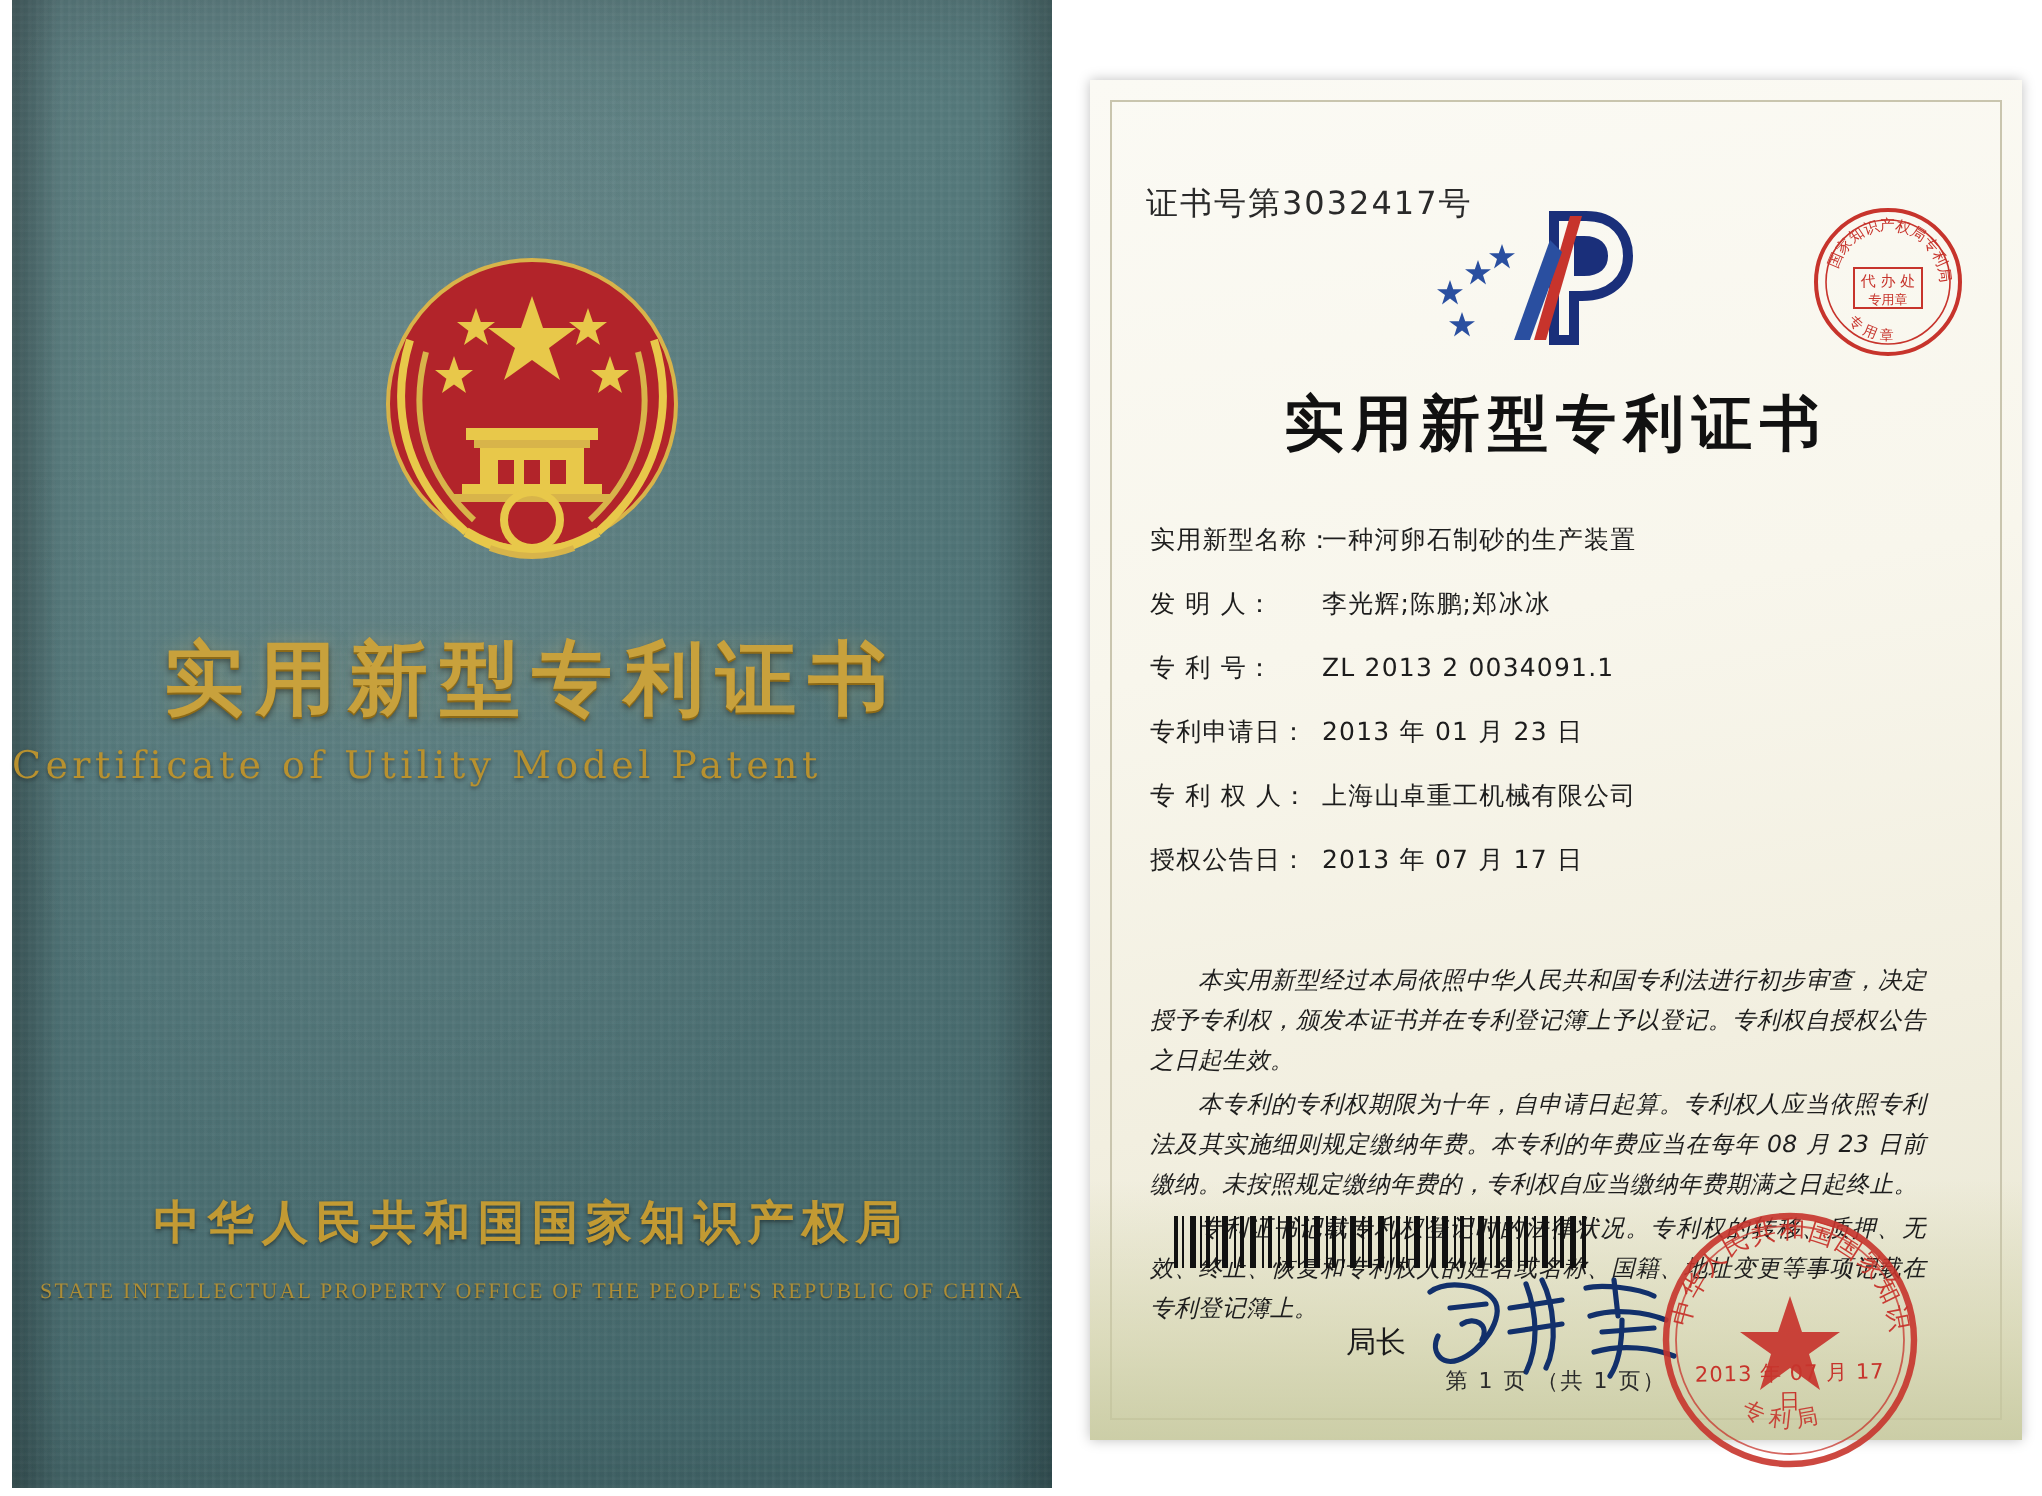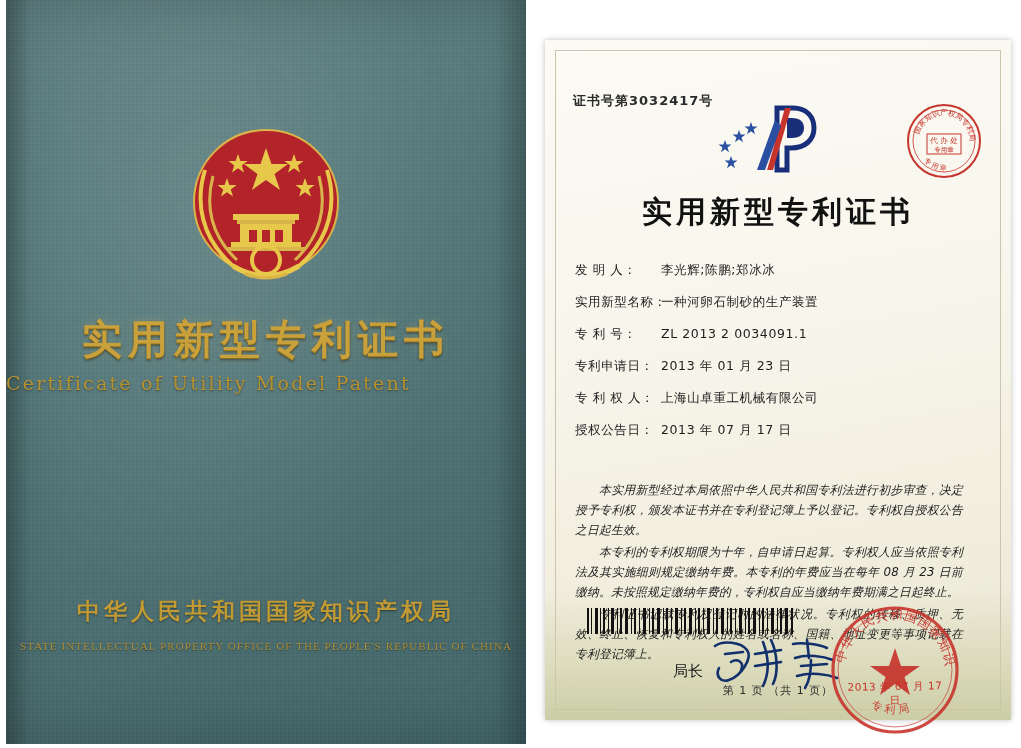--- a/index.html
+++ b/index.html
@@ -129,24 +129,23 @@
     left: 0; right: 0; bottom: 0;
     height: 130px;
     background: linear-gradient(180deg, rgba(214,214,176,0) 0%, rgba(205,206,164,0.55) 60%, rgba(196,199,155,0.8) 100%);
     pointer-events: none;
   }
 
   .cert-number {
     position: absolute;
     left: 28px;
     top: 52px;
-    font-size: 13px;
+    font-size: 16px;
     color: #2a2a2a;
     letter-spacing: 1px;
-    font-weight: bold;
   }
 
   
   .logo-p {
     position: absolute;
     left: 170px;
     top: 60px;
     width: 120px;
     height: 78px;
   }
@@ -357,24 +356,24 @@
       <text font-size="7" fill="#c7342c" font-family="DejaVu Sans, sans-serif">
         <textPath href="#arcBot" startOffset="22%">专 用 章</textPath>
       </text>
     </svg>
   </div>
 
   <div class="cert-title">实用新型专利证书</div>
 
   <div class="fields">
     <div class="field-row">
+      <span class="field-label">实用新型名称：</span><span class="field-value">一种河卵石制砂的生产装置</span>
+    </div>
+    <div class="field-row">
       <span class="field-label">发 明 人：</span><span class="field-value">李光辉;陈鹏;郑冰冰</span>
-    </div>
-    <div class="field-row">
-      <span class="field-label">实用新型名称：</span><span class="field-value">一种河卵石制砂的生产装置</span>
     </div>
     <div class="field-row">
       <span class="field-label">专 利 号：</span><span class="field-value">ZL 2013 2 0034091.1</span>
     </div>
     <div class="field-row">
       <span class="field-label">专利申请日：</span><span class="field-value">2013 年 01 月 23 日</span>
     </div>
     <div class="field-row">
       <span class="field-label">专 利 权 人：</span><span class="field-value">上海山卓重工机械有限公司</span>
     </div>

